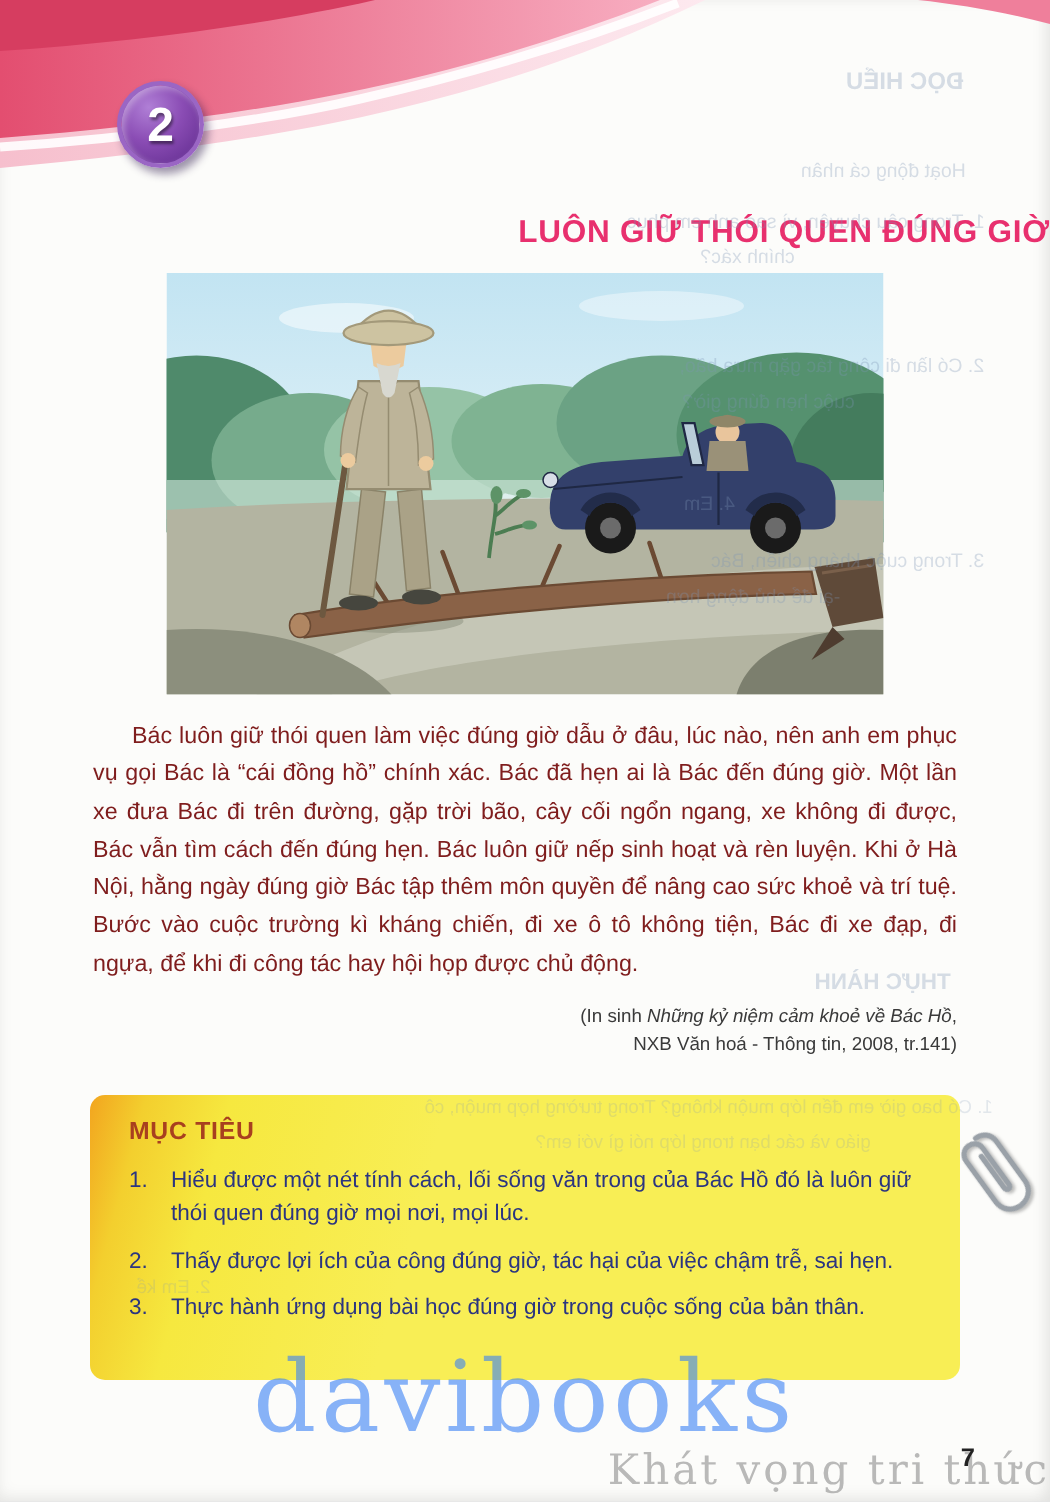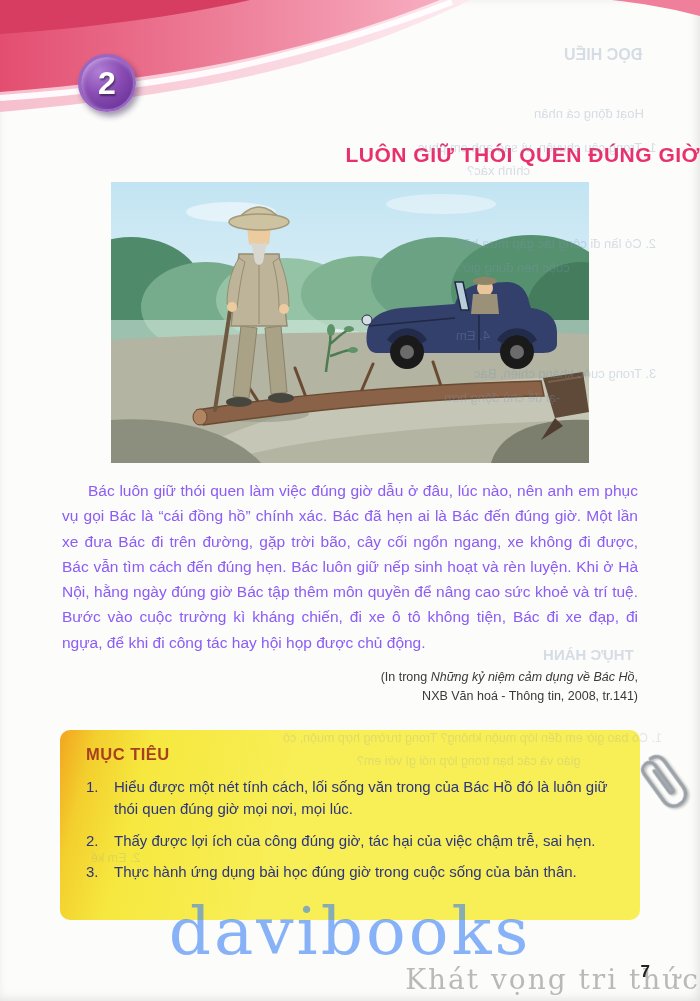--- a/index.html
+++ b/index.html
@@ -26,21 +26,21 @@
     color:#fff;font-size:32px;font-weight:bold;
     text-shadow:1px 2px 2px rgba(0,0,0,.45);
   }
   .title{
     position:absolute;top:143px;left:0;width:100%;margin:0;text-align:right;
     font-size:21px;font-weight:800;color:#e8306e;letter-spacing:.5px;z-index:2;
   }
   .illustration{position:absolute;top:182px;left:111px;width:478px;height:281px;z-index:2;}
   .story{
     position:absolute;top:478px;left:62px;width:576px;margin:0;
-    font-size:15.5px;line-height:1.63;color:#8b5cf6;text-align:justify;text-indent:26px;z-index:2;
+    font-size:15.5px;line-height:1.63;color:#7f1d1d;text-align:justify;text-indent:26px;z-index:2;
   }
   .source{position:absolute;top:668px;left:62px;width:576px;text-align:right;
     font-size:12.5px;line-height:1.55;color:#3a3a3a;z-index:2;}
   .source .em{font-style:italic;}
   .objectives{
     position:absolute;top:730px;left:60px;width:580px;min-height:190px;box-sizing:border-box;
     padding:15px 24px 16px 26px;border-radius:10px;z-index:1;
     background:linear-gradient(105deg,#f2a51f 0%,#f3cf2e 6%,#f6e83f 15%,#f8ee55 38%,#f8ee55 100%);
   }
   .obj-heading{margin:0 0 12px 0;font-size:16.5px;font-weight:bold;color:#a8401f;letter-spacing:.5px;}
@@ -177,21 +177,21 @@
         <path d="M44,42 Q52,46 60,42 L56,62 Q52,68 48,62 Z" fill="#d8d8d0"></path>
         <path d="M28,22 Q52,-8 76,22 Z" fill="#cdc3a1" stroke="#a3997a" stroke-width="1.5"></path>
         <ellipse cx="52" cy="22" rx="30" ry="8" fill="#cdc3a1" stroke="#a3997a" stroke-width="1.5"></ellipse>
       </g>
     </svg>
   </div>
 
   <p class="story">Bác luôn giữ thói quen làm việc đúng giờ dẫu ở đâu, lúc nào, nên anh em phục vụ gọi Bác là “cái đồng hồ” chính xác. Bác đã hẹn ai là Bác đến đúng giờ. Một lần xe đưa Bác đi trên đường, gặp trời bão, cây cối ngổn ngang, xe không đi được, Bác vẫn tìm cách đến đúng hẹn. Bác luôn giữ nếp sinh hoạt và rèn luyện. Khi ở Hà Nội, hằng ngày đúng giờ Bác tập thêm môn quyền để nâng cao sức khoẻ và trí tuệ. Bước vào cuộc trường kì kháng chiến, đi xe ô tô không tiện, Bác đi xe đạp, đi ngựa, để khi đi công tác hay hội họp được chủ động.</p>
 
   <div class="source">
-    <div class="source-line"><span>(In trong </span><span class="em">Những kỷ niệm cảm dụng về Bác Hồ</span><span>,</span></div>
+    <div class="source-line"><span>(In sinh </span><span class="em">Những kỷ niệm cảm khoẻ về Bác Hồ</span><span>,</span></div>
     <div class="source-line">NXB Văn hoá - Thông tin, 2008, tr.141)</div>
   </div>
 
   <section class="objectives">
     <h2 class="obj-heading">MỤC TIÊU</h2>
     <div class="obj-item">
       <span class="obj-num">1.</span>
       <span class="obj-text">Hiểu được một nét tính cách, lối sống văn trong của Bác Hồ đó là luôn giữ thói quen đúng giờ mọi nơi, mọi lúc.</span>
     </div>
     <div class="obj-item">

